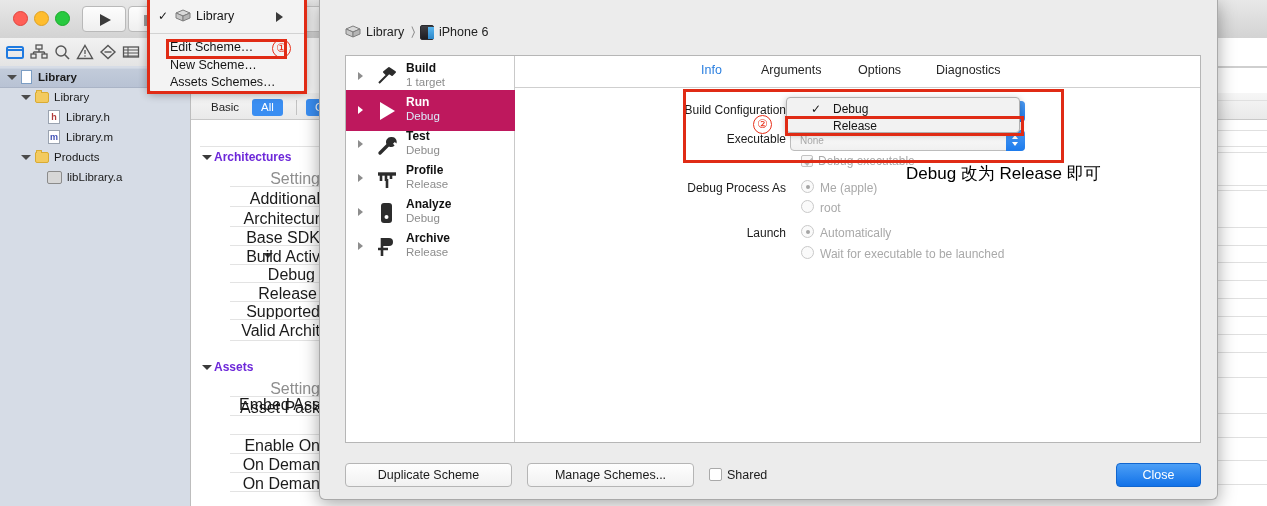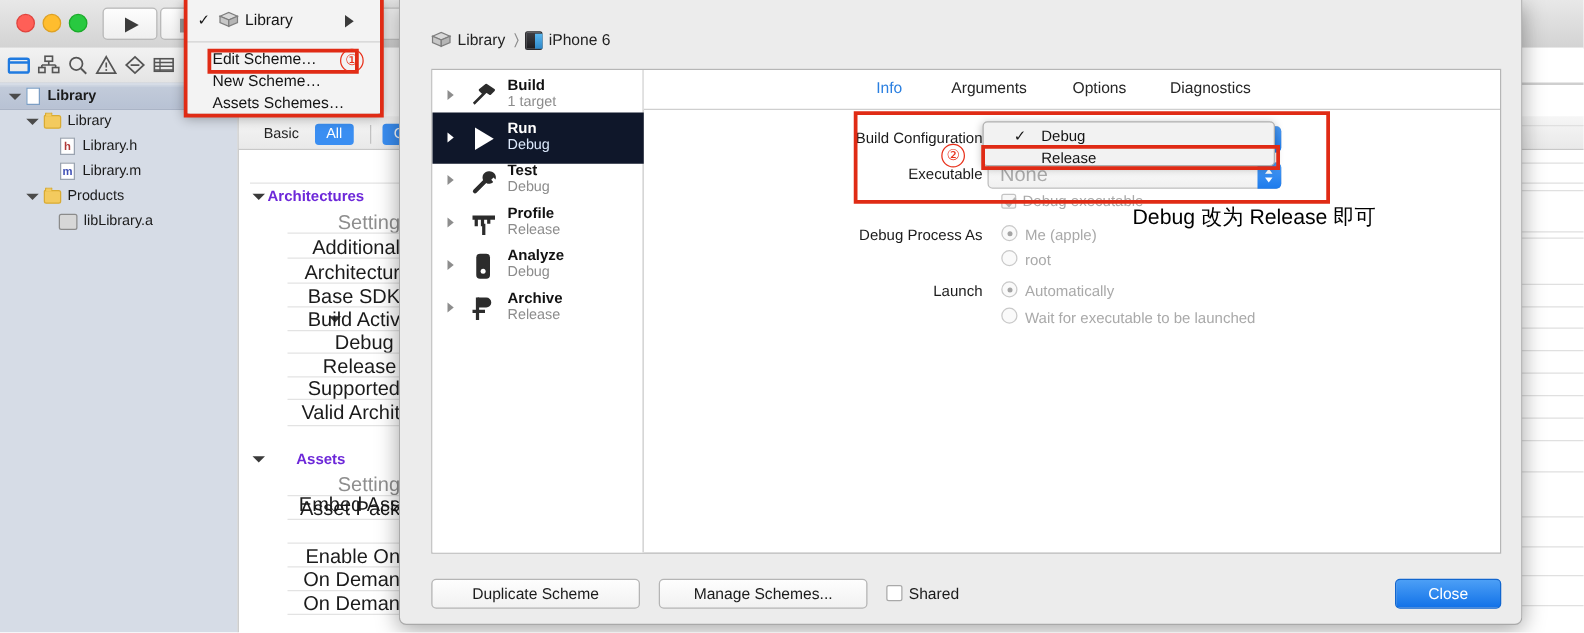--- a/index.html
+++ b/index.html
@@ -99,35 +99,35 @@
 
   #sheet-body{left:345px;top:55px;width:856px;height:388px;background:#fff;
       border:1px solid #b6b6b6;box-sizing:border-box;}
   #action-list{left:346px;top:56px;width:169px;height:386px;background:#fff;
       border-right:1px solid #c9c9c9;box-sizing:border-box;}
   .action{position:absolute;left:346px;width:169px;height:41px;box-sizing:border-box;}
   .action .atitle{position:absolute;left:60px;top:5px;font-size:12px;font-weight:bold;color:#111;}
   .action .asub{position:absolute;left:60px;top:20px;font-size:11.5px;color:#8c8c8c;}
   .action .atri{position:absolute;left:12px;top:16px;width:0;height:0;
       border-left:5px solid #8d8d8d;border-top:4px solid transparent;border-bottom:4px solid transparent;}
-  .action.sel{background:#0f172a;}
+  .action.sel{background:#be185d;}
   .action.sel .atitle{color:#fff;}
   .action.sel .asub{color:#dce9fb;}
   .action.sel .atri{border-left-color:#fff;}
   .aicon{position:absolute;left:30px;top:10px;width:22px;height:22px;}
 
   #tabbar{left:515px;top:56px;width:685px;height:31px;background:#fff;border-bottom:1px solid #cfcfcf;}
   .tab{position:absolute;top:63px;font-size:12.5px;color:#262626;}
   .tab.active{color:#2a7fe0;}
 
   .fieldlabel{position:absolute;font-size:12px;color:#1b1b1b;text-align:right;white-space:nowrap;}
   .fieldlabel.dim{color:#a9a9a9;}
 
   .popup{position:absolute;height:21px;background:linear-gradient(#fdfdfd,#f0f0f0);
-     border:1px solid #bcbcbc;border-radius:4px;box-sizing:border-box;font-size:16px;color:#aaa;
+     border:1px solid #bcbcbc;border-radius:4px;box-sizing:border-box;font-size:10px;color:#aaa;
      line-height:20px;padding-left:9px;}
   .popup .arrowbox{position:absolute;right:-1px;top:-1px;width:19px;height:21px;
      background:linear-gradient(#4b9bf5,#1d7bec);border-radius:0 4px 4px 0;}
   .popup .arrowbox:before,.popup .arrowbox:after{content:"";position:absolute;left:6px;width:0;height:0;
      border-left:3.5px solid transparent;border-right:3.5px solid transparent;}
   .popup .arrowbox:before{top:5px;border-bottom:4px solid #fff;}
   .popup .arrowbox:after{top:12px;border-top:4px solid #fff;}
 
   
   #config-menu{left:786px;top:97px;width:234px;height:36px;background:#f2f2f2;
@@ -283,21 +283,21 @@
   <div class="bs-row" style="left:205px;top:266px;width:110px;">Debug</div>
   <div class="bs-line" style="left:230px;top:282px;width:570px;"></div>
   <div class="bs-row" style="left:205px;top:285px;width:112px;">Release</div>
   <div class="bs-line" style="left:230px;top:301px;width:570px;"></div>
   <div class="bs-row" style="left:205px;top:303px;width:115px;">Supported</div>
   <div class="bs-line" style="left:230px;top:319px;width:570px;"></div>
   <div class="bs-row" style="left:205px;top:322px;width:115px;">Valid Archit</div>
   <div class="bs-line" style="left:230px;top:340px;width:570px;"></div>
 
   <span class="bs-disc" style="left:202px;top:365px;"></span>
-  <div class="bs-group" style="left:214px;top:360px;margin-left:23px;">Assets</div>
+  <div class="bs-group" style="left:214px;top:360px;">Assets</div>
   <div class="bs-row header" style="left:205px;top:380px;width:115px;">Setting</div>
   <div class="bs-line" style="left:230px;top:396px;width:570px;"></div>
   <div class="bs-row" style="left:205px;top:399px;width:115px;">Asset Pack</div>
   <div class="bs-line" style="left:230px;top:415px;width:570px;"></div>
   <div class="bs-row" style="left:205px;top:396px;width:115px;">Embed Ass</div>
   <div class="bs-line" style="left:230px;top:434px;width:570px;"></div>
   <div class="bs-row" style="left:205px;top:437px;width:115px;">Enable On</div>
   <div class="bs-line" style="left:230px;top:453px;width:570px;"></div>
   <div class="bs-row" style="left:205px;top:456px;width:115px;">On Deman</div>
   <div class="bs-line" style="left:230px;top:472px;width:570px;"></div>

